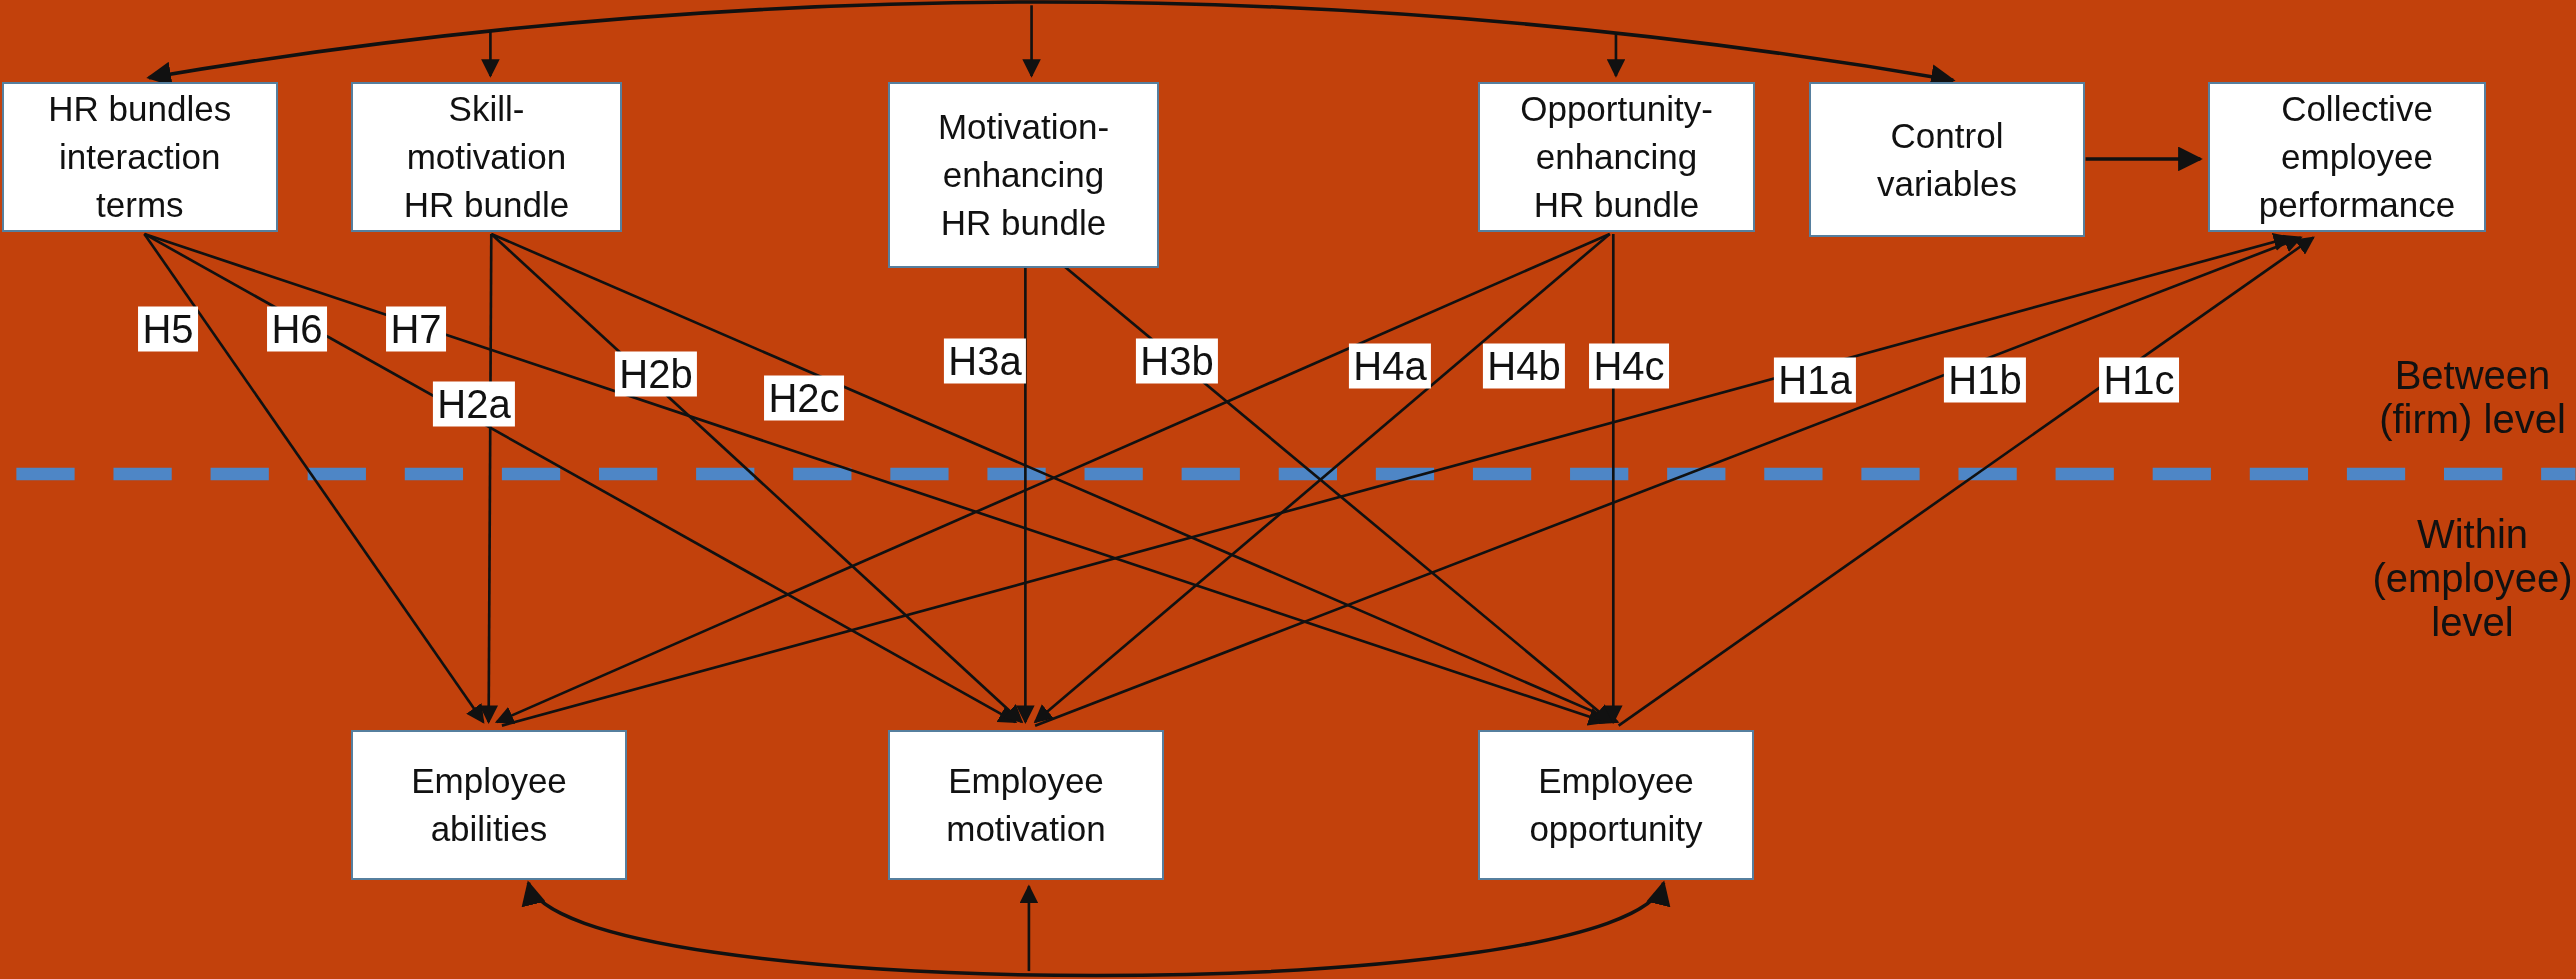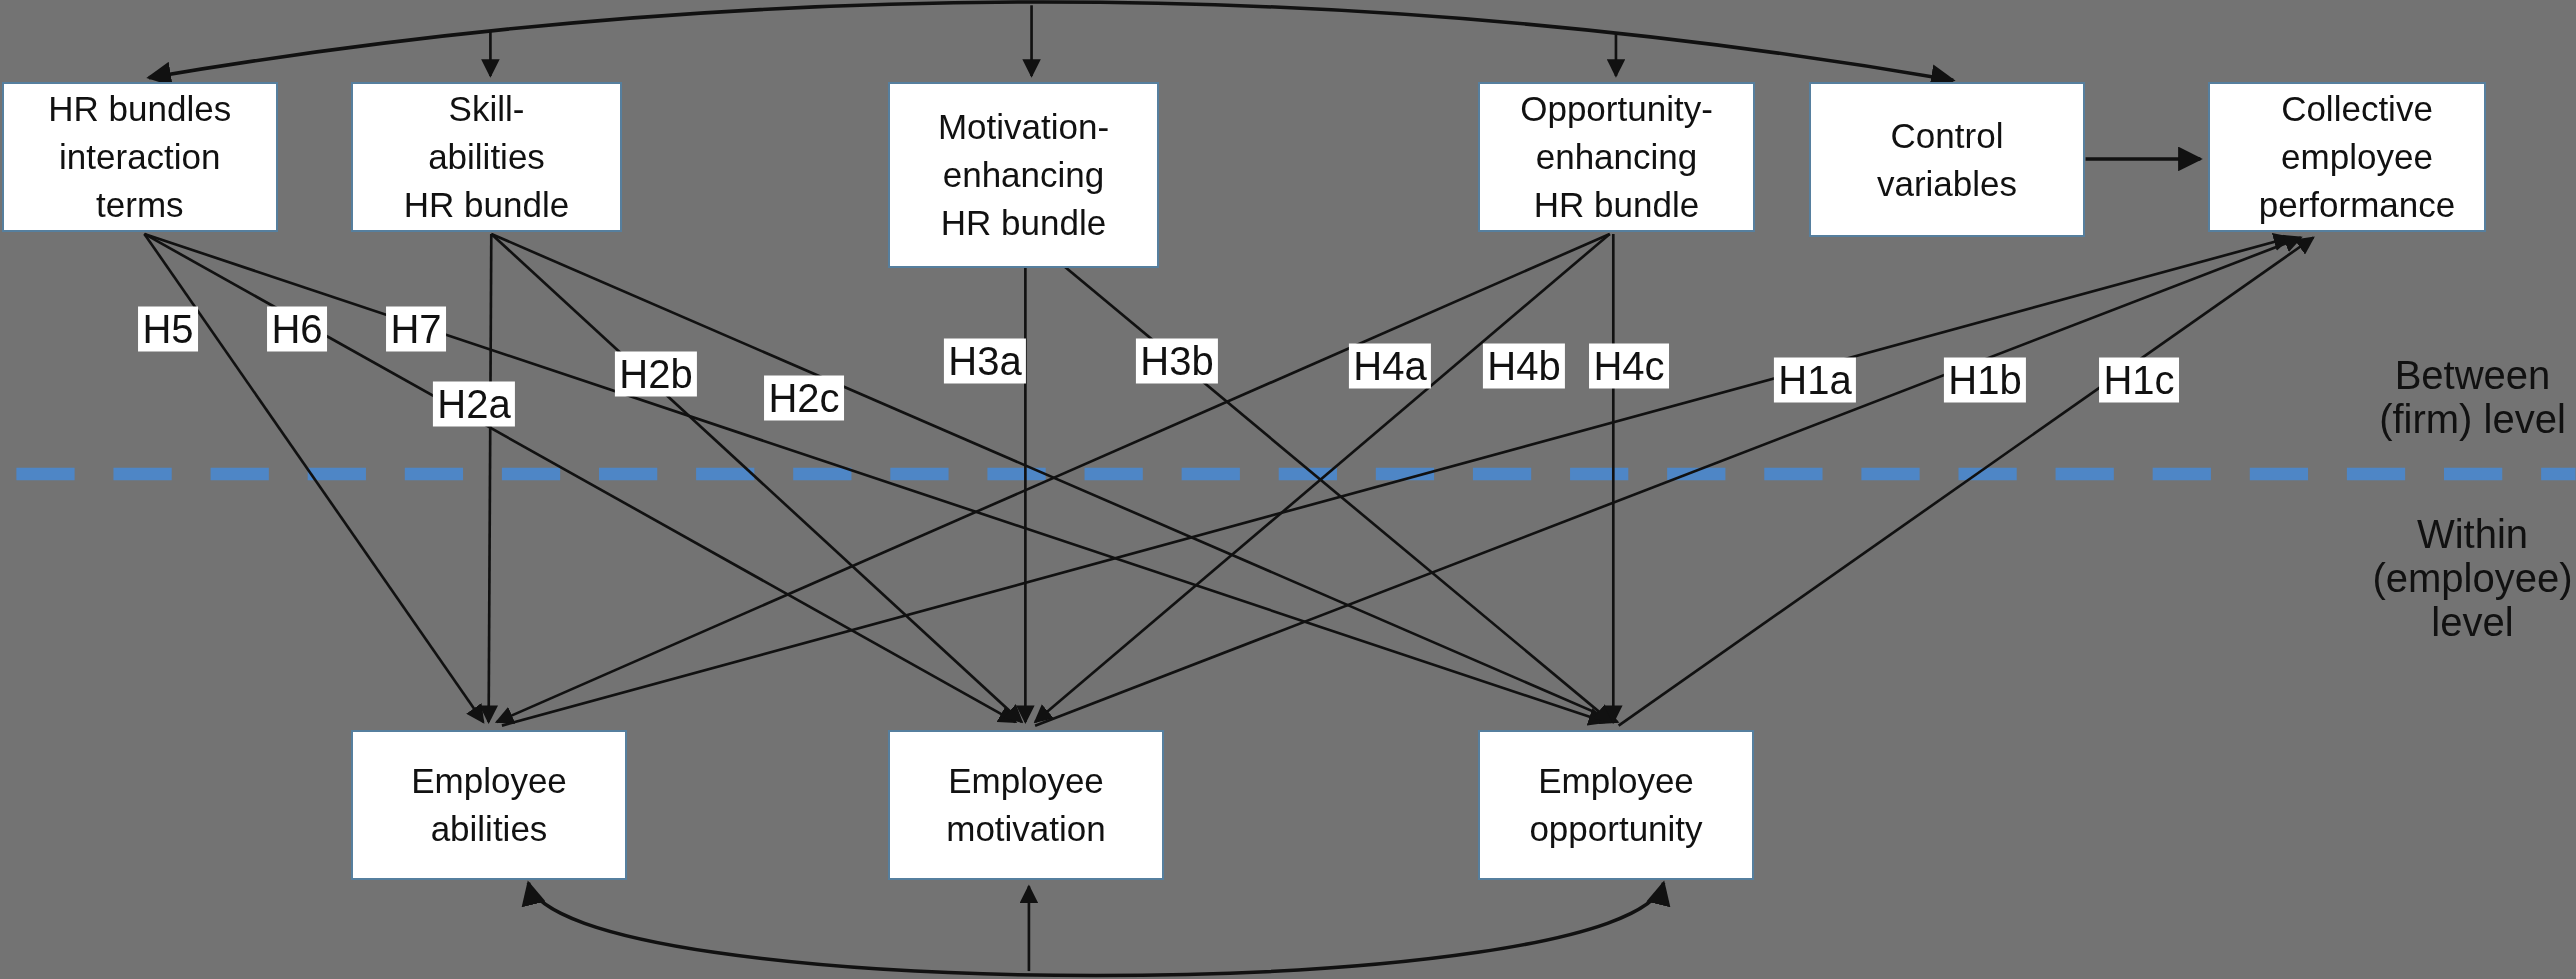--- a/index.html
+++ b/index.html
@@ -4,21 +4,21 @@
 <style>
   html, body {
     margin: 0;
     padding: 0;
     background: #ffffff;
   }
   .canvas {
     position: relative;
     width: 2576px;
     height: 979px;
-    background: #737373;
+    background: #c2410c;
     font-family: "Liberation Sans", "DejaVu Sans", sans-serif;
     overflow: hidden;
   }
   svg.connector-layer {
     position: absolute;
     left: 0;
     top: 0;
     width: 2576px;
     height: 979px;
   }
@@ -104,21 +104,21 @@
     <path d="M 1165 1100 L 1165 1004" fill="none" stroke="#111111" stroke-width="3" marker-end="url(#ah)"></path>
   </svg>
 
   <div class="box" style="left:1.8px; top:82px; width:276px; height:150px;">
     <span>HR bundles
 interaction
 terms</span>
   </div>
   <div class="box" style="left:351px; top:82px; width:271px; height:150px;">
     <span>Skill-
-abilities
+motivation
 HR bundle</span>
   </div>
   <div class="box" style="left:888px; top:82px; width:271px; height:186px;">
     <span>Motivation-
 enhancing
 HR bundle</span>
   </div>
   <div class="box" style="left:1478px; top:82px; width:277px; height:150px;">
     <span>Opportunity-
 enhancing

